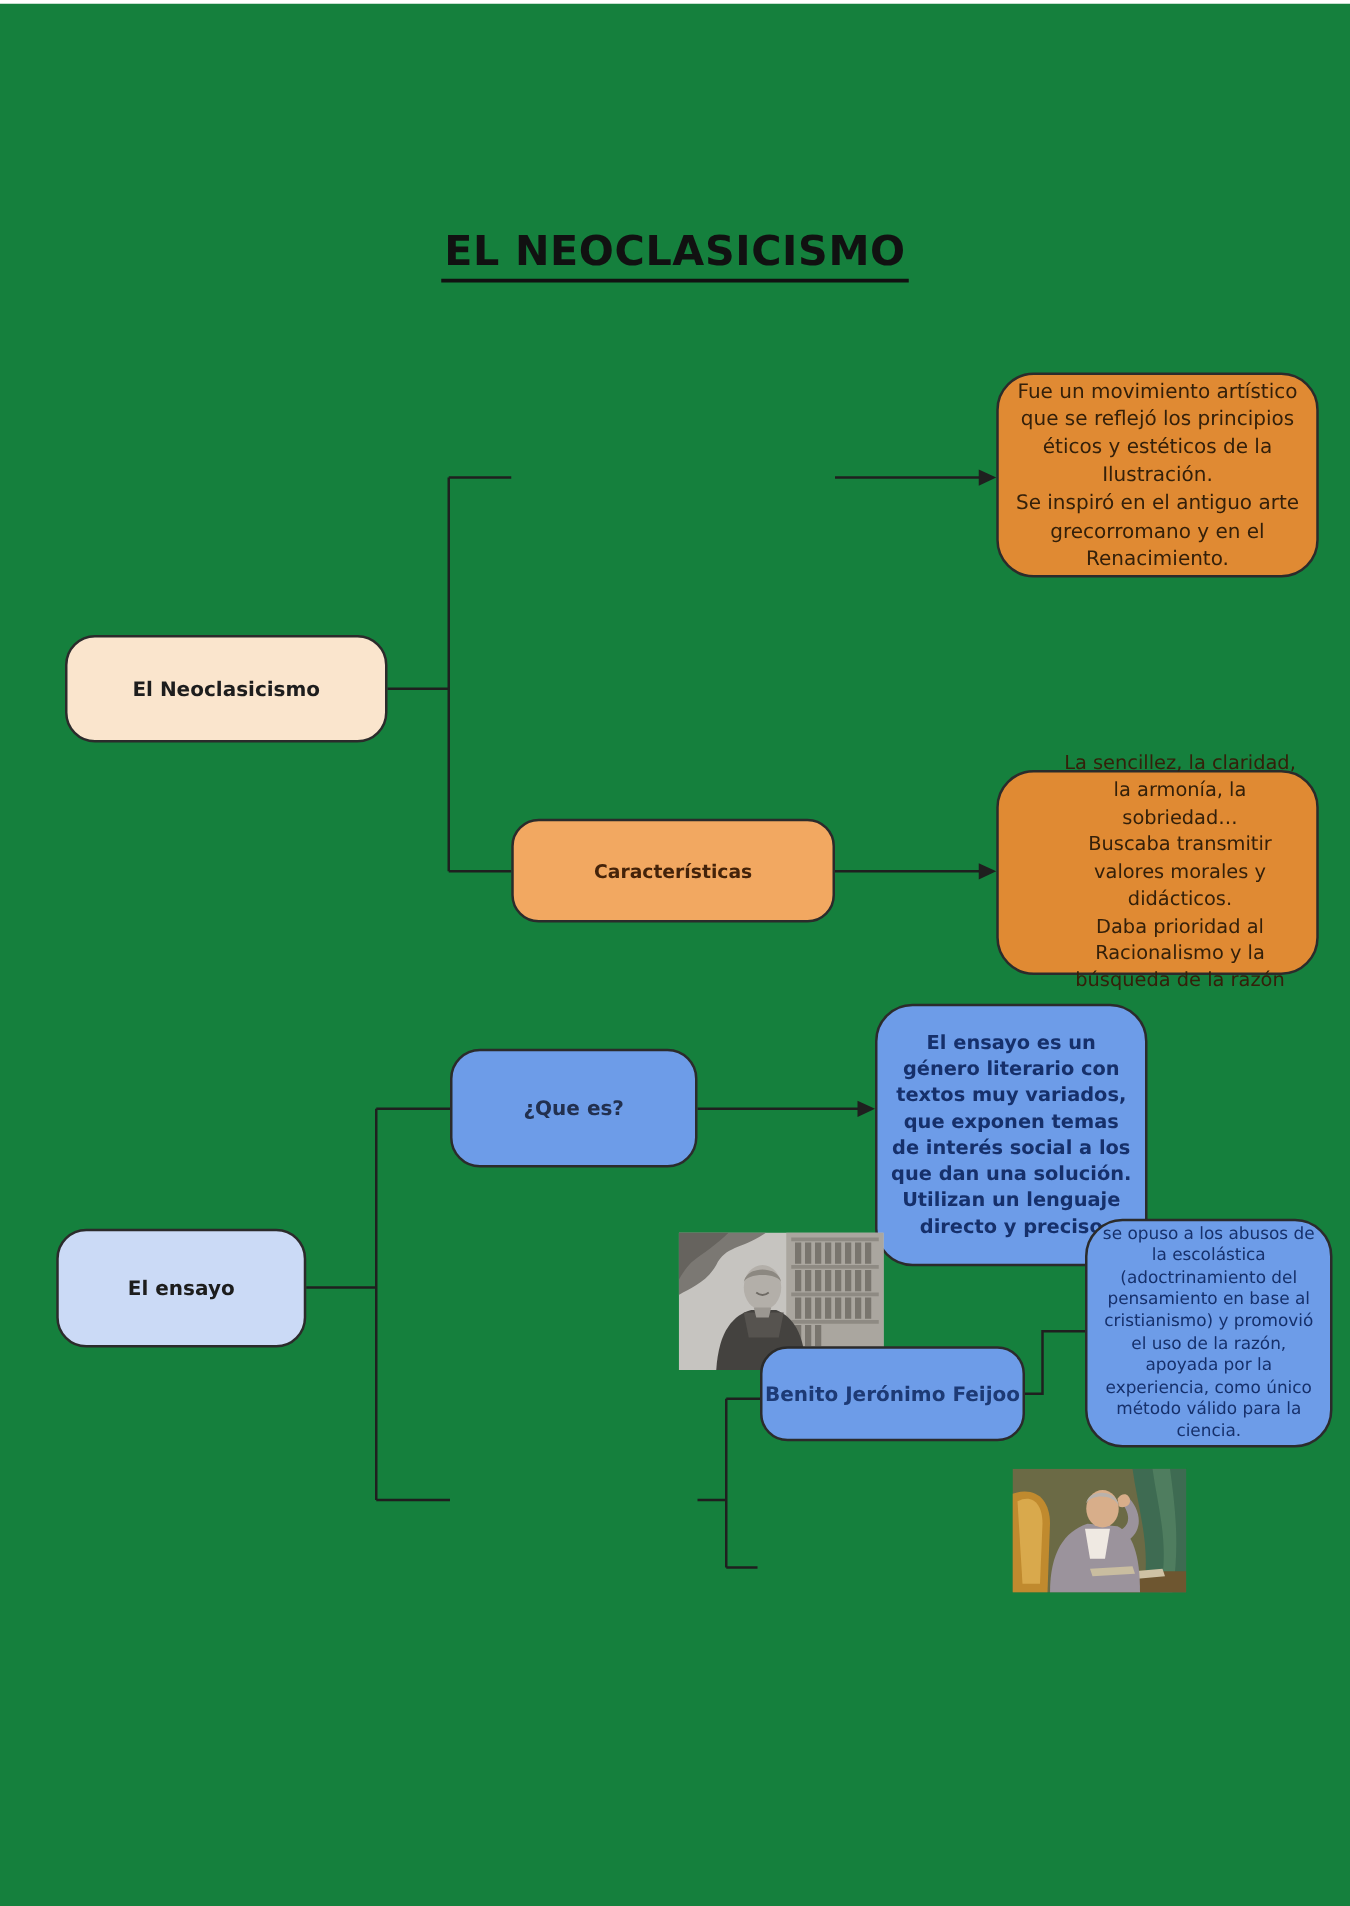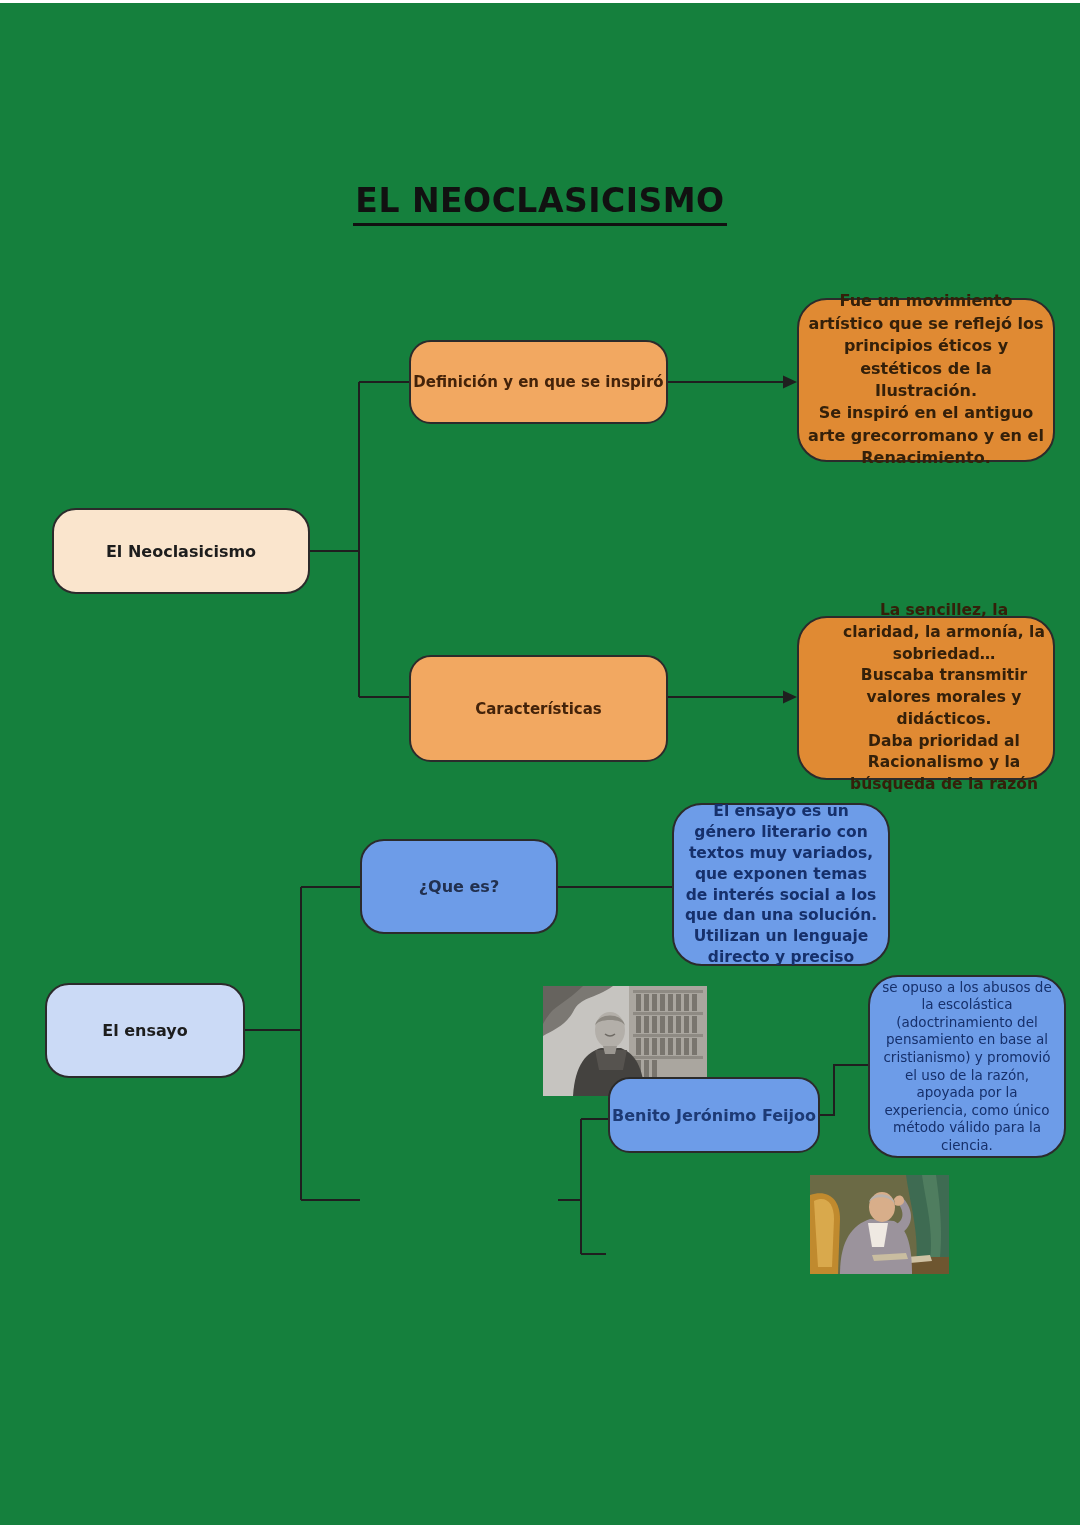--- a/index.html
+++ b/index.html
@@ -25,21 +25,21 @@
   .nowrap .txt{white-space:nowrap;}
   .orange-root{background:#fae5cd;border-radius:24px;}
   .orange-branch{background:#f2a861;border-radius:22px;}
   .orange-detail{background:#e08a33;border-radius:30px;}
   .blue-root{background:#cbdaf6;border-radius:24px;}
   .blue-branch{background:#6d9ce8;border-radius:24px;}
   .blue-detail{background:#6d9ce8;border-radius:30px;}
   .lbl-dark{font-weight:bold;font-size:16px;color:#1d1d1d;}
   .lbl-brown{font-weight:bold;font-size:15px;color:#44230a;}
   .lbl-navy{font-weight:bold;font-size:16px;color:#1d3a75;}
-  .det-orange{font-weight:bold;font-size:16px;line-height:1.4;color:#34200a;padding:6px 8px;}
+  .det-orange{font-weight:normal;font-size:16px;line-height:1.4;color:#34200a;padding:6px 8px;}
   .det-blue{font-weight:bold;font-size:15.5px;line-height:1.35;color:#16306b;padding:6px 8px;}
   .det-blue-small{font-weight:normal;font-size:13.5px;line-height:1.3;color:#16306b;padding:4px 6px;}
   .portrait{position:absolute;display:block;}
 </style>
 </head>
 <body>
 
 <div class="canvas">
 
   <h1 class="title"><span>EL NEOCLASICISMO</span></h1>
@@ -67,48 +67,45 @@
       <polygon points="797,379 783,372.5 783,385.5"></polygon>
       <polygon points="797,694 783,687.5 783,700.5"></polygon>
       <polygon points="700,884 686,877.5 686,890.5"></polygon>
     </g>
   </svg>
 
   <div class="node orange-root" style="left:52px;top:505px;width:258px;height:86px;">
     <span class="txt lbl-dark">El Neoclasicismo</span>
   </div>
 
-  <div class="node orange-branch nowrap" style="left:409px;top:337px;width:259px;height:84px;">
-    <span class="txt lbl-brown">Definición y en que se inspiró</span>
-  </div>
 
   <div class="node orange-detail" style="left:797px;top:295px;width:258px;height:164px;">
     <span class="txt det-orange">Fue un movimiento artístico que se reflejó los principios éticos y estéticos de la Ilustración.
 Se inspiró en el antiguo arte grecorromano y en el Renacimiento.</span>
   </div>
 
-  <div class="node orange-branch" style="left:409px;top:652px;width:259px;height:107px;">
+  <div class="node orange-branch" style="left:409px;top:652px;width:259px;height:83px;">
     <span class="txt lbl-brown">Características</span>
   </div>
 
   <div class="node orange-detail" style="left:797px;top:613px;width:258px;height:164px;padding-left:36px;">
     <span class="txt det-orange" style="font-size:15.5px;">La sencillez, la claridad, la armonía, la sobriedad…
 Buscaba transmitir valores morales y didácticos.
 Daba prioridad al Racionalismo y la búsqueda de la razón</span>
   </div>
 
   <div class="node blue-branch" style="left:360px;top:836px;width:198px;height:95px;">
     <span class="txt lbl-navy" style="color:#22304f;">¿Que es?</span>
   </div>
 
   <div class="node blue-root" style="left:45px;top:980px;width:200px;height:95px;">
     <span class="txt lbl-dark">El ensayo</span>
   </div>
 
-  <div class="node blue-detail" style="left:672px;top:800px;width:218px;height:163px;">
+  <div class="node blue-detail" style="left:700px;top:800px;width:218px;height:210px;">
     <span class="txt det-blue">El ensayo es un género literario con textos muy variados, que exponen temas de interés social a los que dan una solución. Utilizan un lenguaje directo y preciso</span>
   </div>
 
 
   <svg class="portrait" style="left:543px;top:983px;" width="164" height="110" viewBox="0 0 164 110">
     <rect width="164" height="110" fill="#c6c4c0"></rect>
 
     <rect x="86" y="0" width="78" height="110" fill="#aaa69f"></rect>
     <g fill="#8e8a83">
       <rect x="90" y="4" width="70" height="3"></rect>

